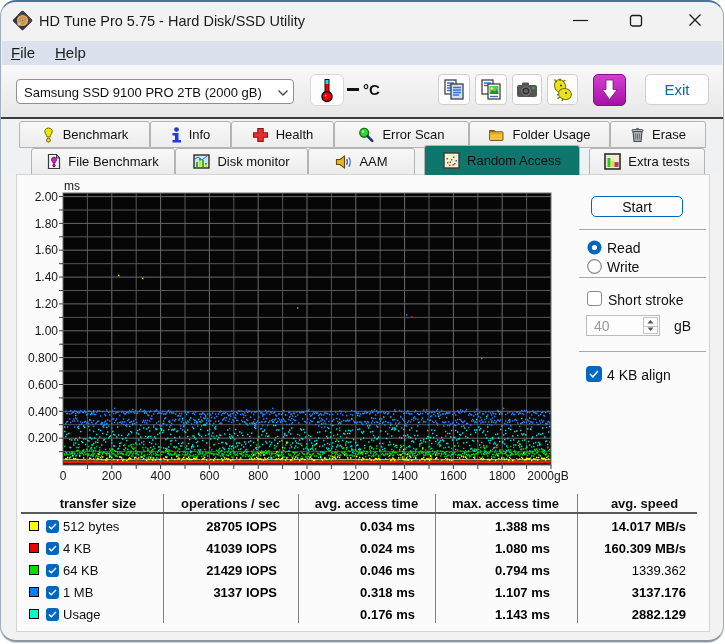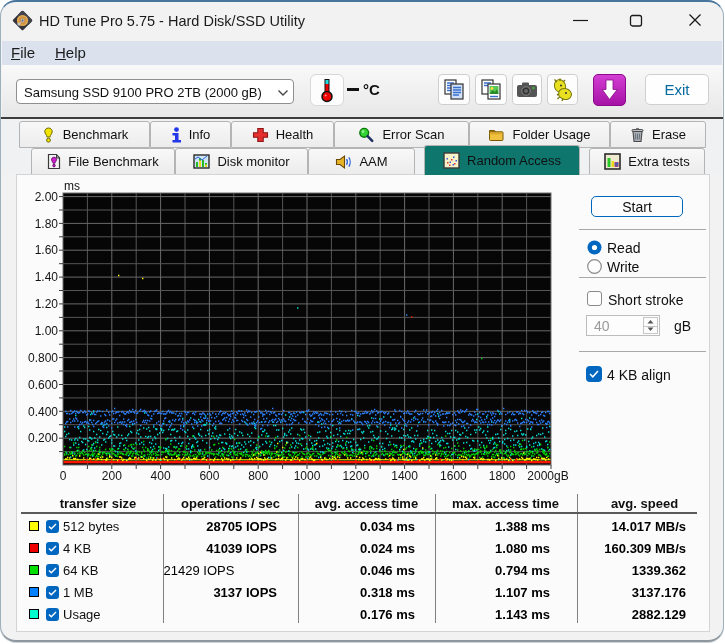--- a/index.html
+++ b/index.html
@@ -350,24 +350,24 @@
 <div class="abs" style="z-index:2;left:120px;top:538.9px;width:156px;text-align:right;font-weight:bold;font-size:13px">41039 IOPS</div>
 <div class="abs" style="z-index:2;left:300px;top:538.9px;width:114px;text-align:right;font-weight:bold;font-size:13px">0.024 ms</div>
 <div class="abs" style="z-index:2;left:440px;top:538.9px;width:109px;text-align:right;font-weight:bold;font-size:13px">1.080 ms</div>
 <div class="abs" style="z-index:2;left:540px;top:538.9px;width:145px;text-align:right;font-weight:bold;font-size:13px">160.309 MB/s</div>
 <div class="abs" style="z-index:2;left:28px;top:562.8px;width:10px;height:10px;background:#00dd00;border:1px solid #000"></div>
 <div class="abs" style="z-index:2;left:45px;top:561.8px;width:13px;height:13px;background:#0067c0;border-radius:3px"></div>
 <svg class="abs" style="left:47px;top:564.8px;z-index:3" width="9" height="7" viewBox="0 0 9 7">
       <path d="M1 3.5l2.3 2.3L8 1" stroke="#fff" stroke-width="1.4" fill="none"></path>
     </svg>
 <div class="abs t13" style="z-index:2;left:62px;top:560.8px">64 KB</div>
-<div class="abs" style="z-index:2;left:120px;top:560.8px;width:156px;text-align:center;font-weight:normal;font-size:13px">21429 IOPS</div>
+<div class="abs" style="z-index:2;left:120px;top:560.8px;width:156px;text-align:right;font-weight:bold;font-size:13px">21429 IOPS</div>
 <div class="abs" style="z-index:2;left:300px;top:560.8px;width:114px;text-align:right;font-weight:bold;font-size:13px">0.046 ms</div>
 <div class="abs" style="z-index:2;left:440px;top:560.8px;width:109px;text-align:right;font-weight:bold;font-size:13px">0.794 ms</div>
-<div class="abs" style="z-index:2;left:540px;top:560.8px;width:145px;text-align:right;font-weight:bold;font-size:13px">1339.362</div>
+<div class="abs" style="z-index:2;left:540px;top:560.8px;width:145px;text-align:right;font-weight:normal;font-size:13px">1339.362</div>
 <div class="abs" style="z-index:2;left:28px;top:584.7px;width:10px;height:10px;background:#0080ff;border:1px solid #000"></div>
 <div class="abs" style="z-index:2;left:45px;top:583.7px;width:13px;height:13px;background:#0067c0;border-radius:3px"></div>
 <svg class="abs" style="left:47px;top:586.7px;z-index:3" width="9" height="7" viewBox="0 0 9 7">
       <path d="M1 3.5l2.3 2.3L8 1" stroke="#fff" stroke-width="1.4" fill="none"></path>
     </svg>
 <div class="abs t13" style="z-index:2;left:62px;top:582.7px">1 MB</div>
 <div class="abs" style="z-index:2;left:120px;top:582.7px;width:156px;text-align:right;font-weight:bold;font-size:13px">3137 IOPS</div>
 <div class="abs" style="z-index:2;left:300px;top:582.7px;width:114px;text-align:right;font-weight:bold;font-size:13px">0.318 ms</div>
 <div class="abs" style="z-index:2;left:440px;top:582.7px;width:109px;text-align:right;font-weight:bold;font-size:13px">1.107 ms</div>
 <div class="abs" style="z-index:2;left:540px;top:582.7px;width:145px;text-align:right;font-weight:bold;font-size:13px">3137.176</div>

